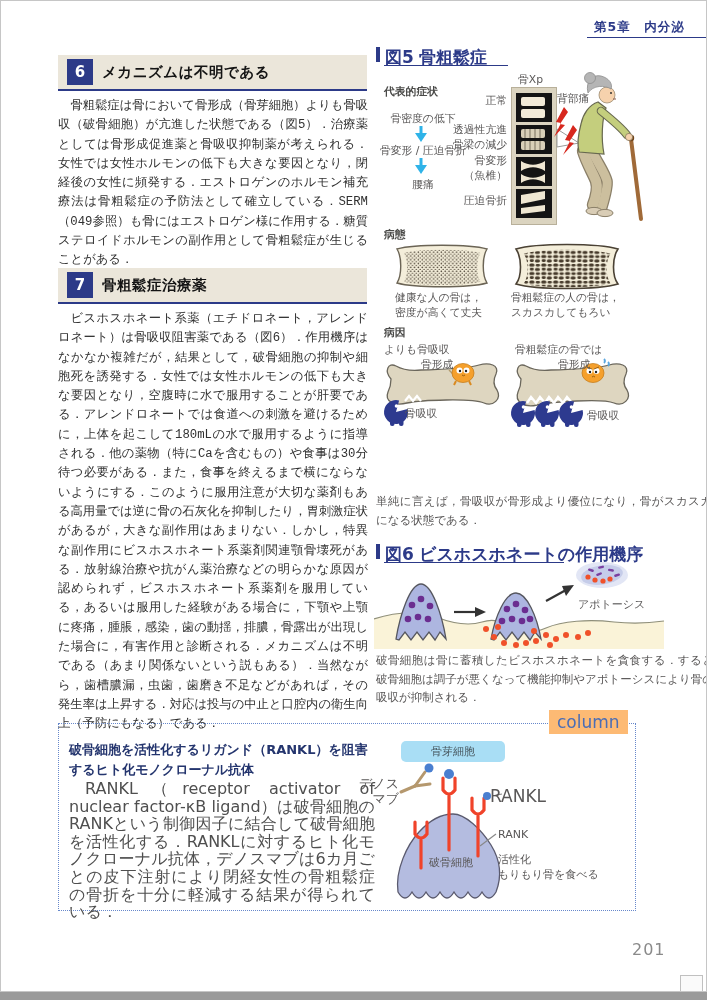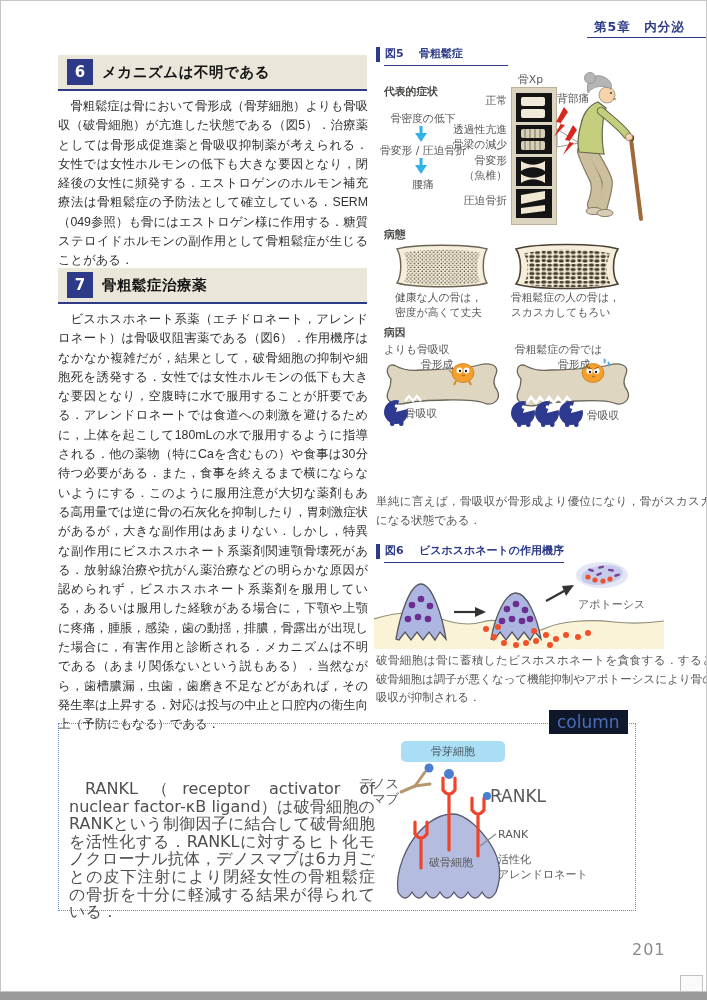--- a/index.html
+++ b/index.html
@@ -1,35 +1,35 @@
 <!DOCTYPE html>
 <html><head>
 <meta charset="utf-8">
 <style>
   html,body{margin:0;padding:0;background:#9a9a9a;}
   .page{position:relative;width:707px;height:992px;background:#ffffff;border:1px solid #c6c6c6;
         box-sizing:border-box;overflow:hidden;font-family:"DejaVu Sans","Liberation Sans",sans-serif;}
   .abs{position:absolute;}
-  .serif{font-family:Liberation Sans, sans-serif;}
+  .serif{font-family:Liberation Mono, monospace;}
   .chap{font-size:12.5px;font-weight:bold;color:#2c3a88;letter-spacing:1px;}
   .rule-navy{border-top:1.5px solid #2c3a88;}
   .sec-head{width:309px;height:36px;background:#ebe6da;border-bottom:2.5px solid #2c3a88;box-sizing:border-box;}
   .sec-num{position:absolute;left:9px;top:4px;width:26px;height:26px;background:#2c3a88;color:#fff;
            font-weight:bold;font-size:15px;text-align:center;line-height:26px;}
   .sec-title{position:absolute;left:44px;top:8px;font-size:14.5px;font-weight:bold;color:#141414;letter-spacing:0.5px;}
   .body-text{width:310px;font-size:12.3px;line-height:19.3px;color:#303030;text-align:justify;text-indent:1.02em;}
   .figbar{width:3.5px;height:15px;background:#2c3a88;}
-  .figlabel{color:#2c3a88;font-weight:bold;font-size:11px;text-align:right;}
+  .figlabel{color:#2c3a88;font-weight:bold;font-size:17px;text-align:right;}
   .fig-underline{border-top:1.4px solid #2c3a88;}
   .cap{font-size:10.8px;line-height:15px;color:#595757;}
   .capb{font-weight:bold;color:#4a4a48;}
   .prel{white-space:pre-line;}
   .sum{font-size:11.5px;line-height:18.5px;color:#595757;text-align:justify;}
   .column-box{border:1.6px dotted #6788cb;box-sizing:border-box;}
-  .col-tag{color:#4a6db5;font-size:17px;background:#0f172a;padding:0 8px;line-height:24px;}
+  .col-tag{color:#4a6db5;font-size:17px;background:#fdba74;padding:0 8px;line-height:24px;}
   .col-title{font-size:13px;font-weight:bold;color:#24356e;line-height:19.5px;}
   .col-body{font-size:16px;line-height:17.6px;color:#4f4f4f;text-align:justify;text-indent:1em;}
   .osteoblast-box{width:104px;height:21px;background:#a9def5;border-radius:5px;text-align:center;
                   line-height:21px;font-size:11px;color:#47575f;}
   .pagenum{font-size:16px;color:#8a8a8a;letter-spacing:1px;}
   .ctr{text-align:center;} .rgt{text-align:right;}
 </style>
 </head>
 <body>
 
@@ -317,20 +317,21 @@
             <circle cx="236" cy="22" r="2.6"></circle>
         </g>
       </g>
     </svg>
   </div>
   <div class="abs cap" style="left:577px;top:596px;font-size:11px;">アポトーシス</div>
   <div class="abs sum" style="left:375px;top:650px;width:338px;">破骨細胞は骨に蓄積したビスホスホネートを貪食する．すると破骨細胞は調子が悪くなって機能抑制やアポトーシスにより骨の吸収が抑制される．</div>
 
   <div class="abs column-box" style="left:57px;top:722px;width:578px;height:188px;"></div>
   <div class="abs col-tag" style="left:548px;top:709px;">column</div>
+  <div class="abs col-title" style="left:68px;top:739px;width:312px;">破骨細胞を活性化するリガンド（RANKL）を阻害するヒト化モノクローナル抗体</div>
   <div class="abs col-body" style="left:68px;top:779px;width:306px;">RANKL（receptor activator of nuclear factor-κB ligand）は破骨細胞のRANKという制御因子に結合して破骨細胞を活性化する．RANKLに対するヒト化モノクローナル抗体，デノスマブは6カ月ごとの皮下注射により閉経女性の骨粗鬆症の骨折を十分に軽減する結果が得られている．</div>
 
   <div class="abs" style="left:352px;top:733px;">
     <svg width="290" height="176">
       <g>
         <path d="M100,80 C88,80 76,87 66,98 C54,111 42,136 45,158 Q52,170 59,158 Q66,170 73,158 Q80,170 87,158 Q94,170 101,158 Q108,170 115,158 Q122,170 129,158 Q136,170 143,158 C150,140 146,124 138,111 C128,95 112,80 100,80 Z" fill="#b4bce0" stroke="#5a5a6e" stroke-width="1.3"></path>
       </g>
       <g stroke="#f0432a" stroke-width="3.2" fill="none" stroke-linecap="round">
         <path d="M62,88 L62,100 Q68,108 74,100 L74,88"></path>
           <line x1="68" y1="106" x2="68" y2="134"></line>
@@ -352,18 +353,18 @@
       <line x1="139" y1="62" x2="149" y2="60" stroke="#888" stroke-width="1.2"></line>
       <line x1="143" y1="100" x2="127" y2="112" stroke="#888" stroke-width="1.2"></line>
     </svg>
   </div>
   <div class="abs osteoblast-box" style="left:400px;top:740px;">骨芽細胞</div>
   <div class="abs cap rgt" style="left:350px;top:775px;width:48px;font-size:13px;">デノスマブ</div>
   <div class="abs cap" style="left:489px;top:788px;font-size:17px;">RANKL</div>
   <div class="abs cap" style="left:497px;top:826px;font-size:11px;">RANK</div>
   <div class="abs cap ctr" style="left:418px;top:854px;width:64px;font-size:11px;">破骨細胞</div>
   <div class="abs cap prel" style="left:497px;top:851px;font-size:11px;line-height:15px;">活性化
-アレンドロネート</div>
+もりもり骨を食べる</div>
 
   <div class="abs pagenum" style="left:631px;top:939px;">201</div>
   <div class="abs" style="left:679px;top:974px;width:21px;height:18px;border:1px solid #c0c0c0;background:#fafafa;"></div>
 
 </div>
 
 </body></html>

